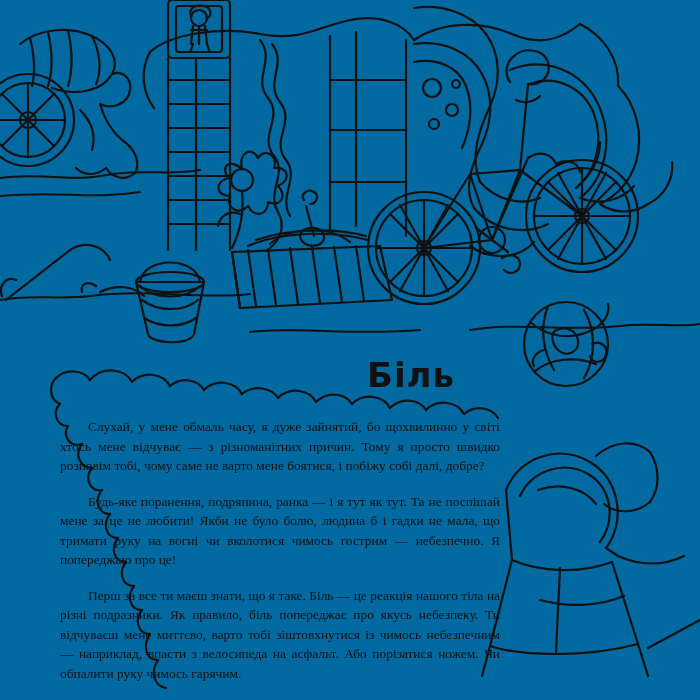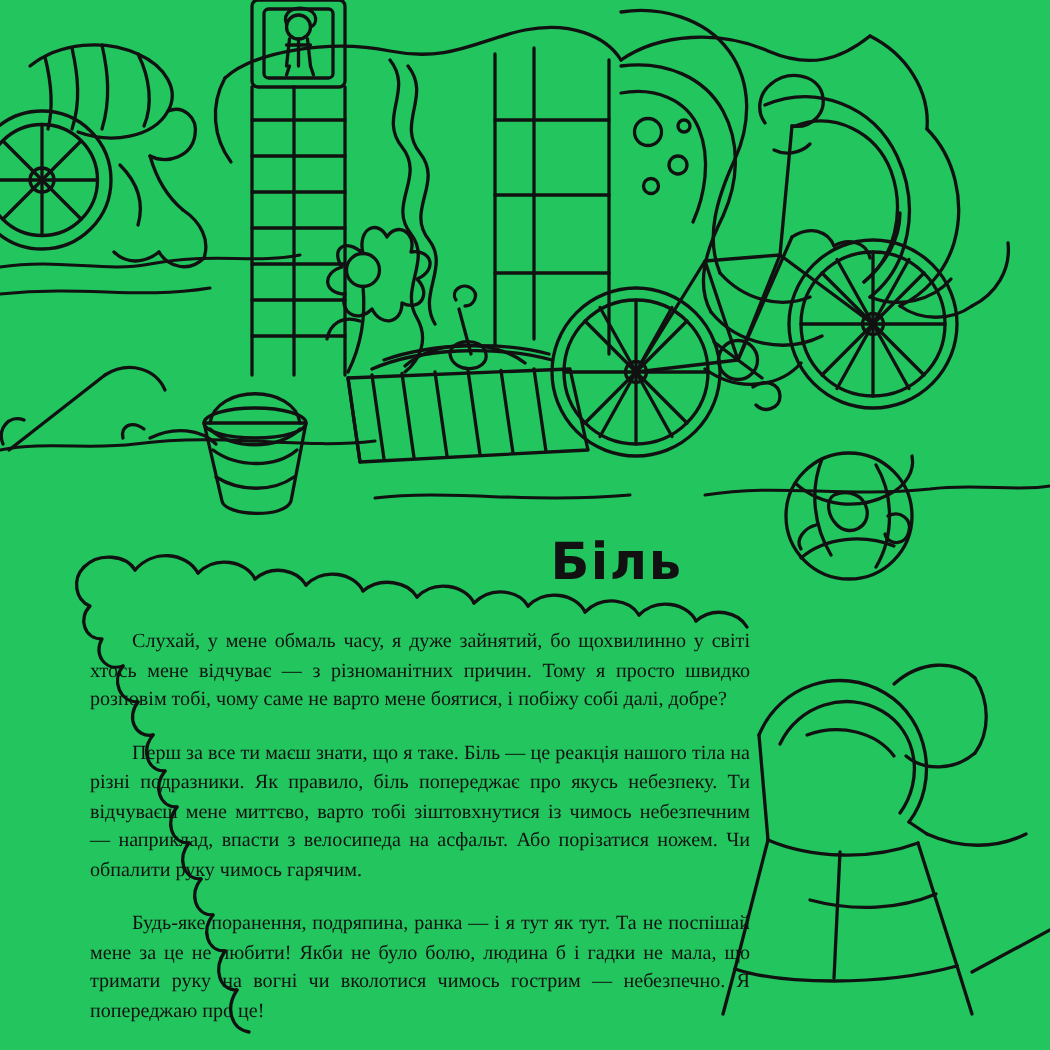--- a/index.html
+++ b/index.html
@@ -4,21 +4,21 @@
 <style>
   html, body {
     margin: 0;
     padding: 0;
     background: #ffffff;
   }
   .page {
     position: relative;
     width: 700px;
     height: 700px;
-    background: #22c55e;
+    background: #0369a1;
     overflow: hidden;
     font-family: "Liberation Serif", serif;
   }
   .art-layer {
     position: absolute;
     left: 0;
     top: 0;
     width: 700px;
     height: 700px;
     pointer-events: none;
@@ -287,18 +287,18 @@
         <path d="M158,660 C150,672 154,686 166,688"></path>
       </g>
 
     </g>
   </svg>
 
   <div class="text-block">
     <h1 class="title">Біль</h1>
     <div class="body-col">
       <p class="para">Слухай, у мене обмаль часу, я дуже зайнятий, бо щохвилинно у світі хтось мене відчуває — з різноманітних причин. Тому я просто швидко розповім тобі, чому саме не варто мене боятися, і побіжу собі далі, добре?</p>
+      <p class="para">Будь-яке поранення, подряпина, ранка — і я тут як тут. Та не поспішай мене за це не любити! Якби не було болю, людина б і гадки не мала, що тримати руку на вогні чи вколотися чимось гострим — небезпечно. Я попереджаю про це!</p>
       <p class="para">Перш за все ти маєш знати, що я таке. Біль — це реакція нашого тіла на різні подразники. Як правило, біль попереджає про якусь небезпеку. Ти відчуваєш мене миттєво, варто тобі зіштовхнутися із чимось небезпечним — наприклад, впасти з велосипеда на асфальт. Або порізатися ножем. Чи обпалити руку чимось гарячим.</p>
-      <p class="para">Будь-яке поранення, подряпина, ранка — і я тут як тут. Та не поспішай мене за це не любити! Якби не було болю, людина б і гадки не мала, що тримати руку на вогні чи вколотися чимось гострим — небезпечно. Я попереджаю про це!</p>
     </div>
   </div>
 
 </div>
 
 </body></html>

